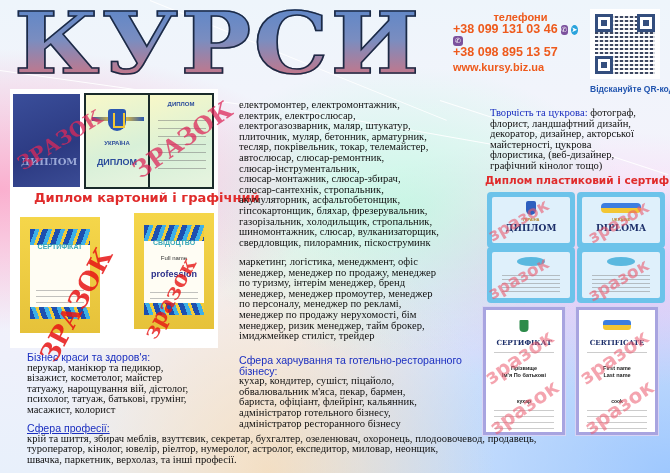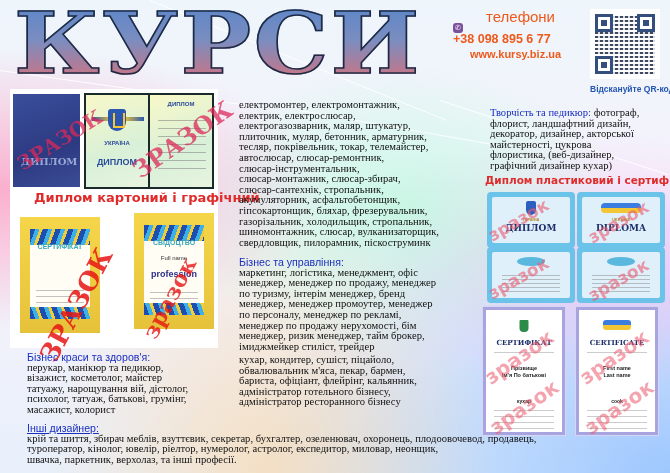--- a/index.html
+++ b/index.html
@@ -27,23 +27,23 @@
     font-weight: bold; font-size: 84px; letter-spacing: 2px; line-height: 84px;
     transform: scaleX(1.12); transform-origin: left top;
     background: linear-gradient(180deg, #5b86c9 0%, #7a8dc0 45%, #d9707a 100%);
     -webkit-background-clip: text; background-clip: text; color: transparent;
     -webkit-text-stroke: 1.5px #1c2a44;
     text-shadow: none;
   }
 
   
   .contacts { position: absolute; left: 453px; top: 11px; width: 125px; }
-  .contacts .label { text-align: center; color: #ee5a1c; font-weight: normal; font-size: 15px; line-height: 12px; margin-left: 10px; }
+  .contacts .label { text-align: center; color: #ee5a1c; font-weight: bold; font-size: 11px; line-height: 12px; margin-left: 10px; }
   .contacts .phone { color: #ee5a1c; font-weight: bold; font-size: 12.5px; line-height: 13px; display: flex; align-items: center; gap: 3px; white-space: nowrap; }
-  .contacts .web { color: #ee5a1c; font-weight: bold; font-size: 11px; line-height: 11.5px; margin-top: 3px; white-space: nowrap; text-align: center; }
+  .contacts .web { color: #ee5a1c; font-weight: bold; font-size: 11px; line-height: 11.5px; margin-top: 3px; white-space: nowrap; }
   .contacts .web div { line-height: 11.5px; }
   .msg-icon { display: inline-block; width: 10px; height: 10px; border-radius: 3px; font-size: 7px; color: #fff; text-align: center; line-height: 10px; }
   .viber { background: #7b519d; }
   .telegram { background: #2aa3dc; border-radius: 50%; }
 
   
   .qr { position: absolute; left: 590px; top: 9px; width: 70px; width: 70px; }
   .qr-box { width: 70px; height: 70px; background: #fff; padding: 5px; }
   .qr-grid {
     width: 60px; height: 60px; position: relative;
@@ -135,24 +135,29 @@
 <div class="streak" style="left:150px;top:0;width:320px;transform:rotate(22deg);"></div>
 <div class="streak" style="left:0;top:70px;width:260px;transform:rotate(8deg);"></div>
 <div class="streak" style="left:440px;top:100px;width:240px;transform:rotate(18deg);"></div>
 <div class="streak" style="left:300px;top:110px;width:200px;transform:rotate(10deg);"></div>
 
 <div class="title">КУРСИ</div>
 
 <div class="contacts">
   <div class="label">телефони</div>
   <div class="phone">
+    <span>+38 099 131 03 46</span>
     <span class="msg-icon viber">✆</span>
+    <span class="msg-icon telegram">➤</span>
   </div>
   <div class="phone">
-    <span>+38 098 895 6 77</span>
+    <span class="msg-icon viber">✆</span>
+  </div>
+  <div class="phone">
+    <span>+38 098 895 13 57</span>
   </div>
   <div class="web">
     <div>www.kursy.biz.ua</div>
   </div>
 </div>
 
 <div class="qr">
   <div class="qr-box">
     <div class="qr-grid">
       <div class="finder" style="left:0;top:0;"></div>
@@ -217,59 +222,59 @@
 слюсар-монтажник, слюсар-збирач,
 слюсар-сантехнік, стропальник,
 акумуляторник, асфальтобетонщик,
 гіпсокартонщик, бляхар,   фрезерувальник,
 газорізальник, холодильщик, стропальник,
 шиномонтажник, слюсар, вулканизаторщик,
 свердловщик, пилорамник, піскоструминк</div>
 </div>
 
 <div class="block" style="left:239px;top:257px;">
-  <div class="head">Бізнес та управління:</div>
   <div class="body">маркетинг, логістика, менеджмент,  офіс
 менеджер, менеджер по продажу, менеджер
 по туризму, інтерім менеджер, бренд
 менеджер, менеджер промоутер, менеджер
 по персоналу, менеджер по рекламі,
 менеджер по продажу нерухомості, бім
 менеджер, ризик менеджер, тайм брокер,
 імиджмейкер стиліст, трейдер</div>
 </div>
 
 <div class="block" style="left:239px;top:355px;width:238px;">
+  <div class="head">Сфера харчування та готельно-ресторанного бізнесу:</div>
   <div class="body">кухар, кондитер, сушіст, піцайоло,
 обвалювальник м'яса, пекар, бармен,
 бариста, офіціант, флейрінг, кальянник,
 адміністратор готельного бізнесу,
 адміністратор ресторанного бізнесу</div>
 </div>
 
 <div class="block" style="left:27px;top:352px;">
   <div class="head">Бізнес краси та здоров'я:</div>
   <div class="body">перукар, манікюр та педикюр,
 візажист, косметолог, майстер
 татуажу, нарощування вій, дістолог,
 психолог, татуаж,  батькові, грумінг,
 масажист, колорист</div>
 </div>
 
 <div class="block" style="left:490px;top:108px;width:180px;">
-  <div class="body" style="white-space:pre-line;"><span class="head">Творчість та педикюр:</span><span> фотограф,
+  <div class="body" style="white-space:pre-line;"><span class="head">Творчість та цукрова:</span><span> фотограф,
 флорист, ландшафтний дизайн,
 декоратор, дизайнер, акторської
 майстерності, цукрова
 флористика,  (веб-дизайнер,
-графічний дизайнер кухар)</span></div>
+графічний кінолог тощо)</span></div>
 </div>
 
 <div class="block" style="left:27px;top:423px;width:640px;">
-  <div class="head" style="text-decoration:underline;">Інші дизайнер:</div>
+  <div class="head" style="text-decoration:underline;">Сфера професії:</div>
   <div class="body">крій та шиття, збирач меблів, взуттєвик, секретар, бухгалтер, озеленювач, охоронець,  плодоовочевод, продавець,
 туроператор, кінолог, ювелір, ріелтор, нумеролог, астролог, експедитор, миловар, неонщик,
 швачка, паркетник, верхолаз, та інші професії.</div>
 </div>
 
 <div class="caption-red" style="left:485px;top:174px;font-size:10.5px;">Диплом пластиковий і сертифікат</div>
 
 <div class="pl" style="left:487px;top:192px;">
   <div class="in">
     <div class="shield"></div>

